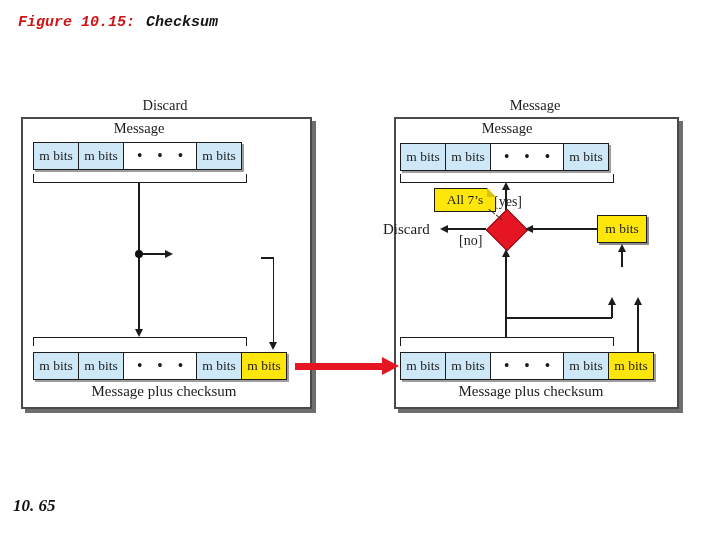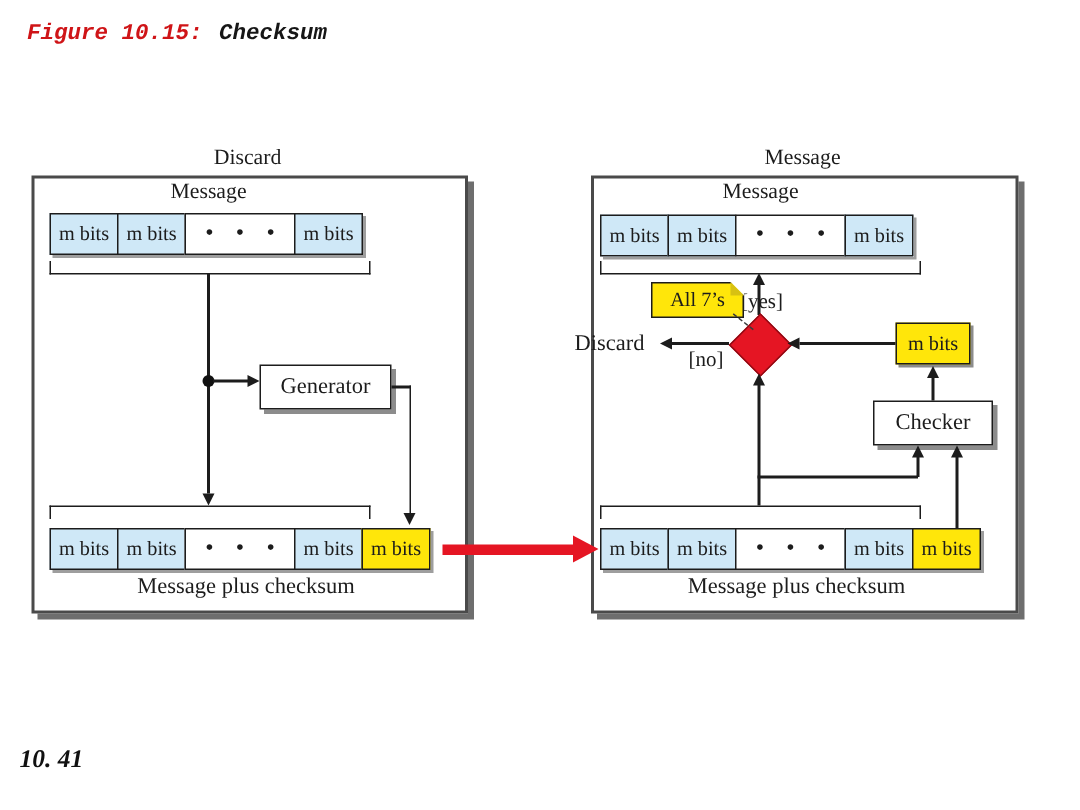--- a/index.html
+++ b/index.html
@@ -78,23 +78,20 @@
       <div class="cell blue">m bits</div>
     </div>
   <div class="abs bracket-up" style="left:33px;top:174px;width:212px;"></div>
 
   <div class="abs vline" style="left:138.2px;top:182px;height:147px;"></div>
   <div class="abs ah down" style="left:134.5px;top:329px;"></div>
   <div class="abs dot" style="left:135px;top:250px;"></div>
 
   <div class="abs hline" style="left:142px;top:253.2px;width:24px;"></div>
   <div class="abs ah right" style="left:165px;top:249.5px;"></div>
-  <div class="abs procbox" style="left:173px;top:243px;width:88px;height:30px;">
-      <span>Generator</span>
-    </div>
 
   <div class="abs hline" style="left:261px;top:257.2px;width:13px;"></div>
   <div class="abs vline" style="left:272.5px;top:257px;height:86px;"></div>
   <div class="abs ah down" style="left:269px;top:342px;"></div>
 
   <div class="abs bracket-down" style="left:33px;top:337px;width:212px;"></div>
   <div class="abs bitrow" style="left:33px;top:352px;">
       <div class="cell blue">m bits</div>
       <div class="cell blue">m bits</div>
       <div class="cell dots">• • •</div>
@@ -135,23 +132,20 @@
   <div class="abs ah left" style="left:440px;top:224.5px;"></div>
   <div class="abs small-label" style="left:383px;top:221px;font-size:15px;">Discard</div>
   <div class="abs small-label" style="left:459px;top:233px;">[no]</div>
 
   <div class="abs ybox" style="left:597px;top:215px;width:50px;height:28px;">
       <span>m bits</span>
     </div>
   <div class="abs hline" style="left:533px;top:228.2px;width:64px;"></div>
   <div class="abs ah left" style="left:525px;top:224.5px;"></div>
 
-  <div class="abs procbox" style="left:582px;top:267px;width:80px;height:30px;">
-      <span>Checker</span>
-    </div>
   <div class="abs vline" style="left:621.2px;top:251px;height:16px;"></div>
   <div class="abs ah up" style="left:617.5px;top:244px;"></div>
 
   <div class="abs vline" style="left:505.2px;top:256px;height:81px;"></div>
   <div class="abs ah up" style="left:501.5px;top:249px;"></div>
   <div class="abs hline" style="left:505.2px;top:317.2px;width:107px;"></div>
   <div class="abs vline" style="left:611.2px;top:304px;height:14px;"></div>
   <div class="abs ah up" style="left:607.5px;top:297px;"></div>
 
   <div class="abs vline" style="left:637.2px;top:304px;height:48px;"></div>
@@ -160,15 +154,15 @@
   <div class="abs bracket-down" style="left:400px;top:337px;width:212px;"></div>
   <div class="abs bitrow" style="left:400px;top:352px;">
       <div class="cell blue">m bits</div>
       <div class="cell blue">m bits</div>
       <div class="cell dots">• • •</div>
       <div class="cell blue">m bits</div>
       <div class="cell yellow">m bits</div>
     </div>
   <div class="abs caption" style="left:531px;top:383px;">Message plus checksum</div>
 
-  <div class="abs pagenum">10. 41</div>
+  <div class="abs pagenum">10. 65</div>
 
 </div>
 
 </body></html>

